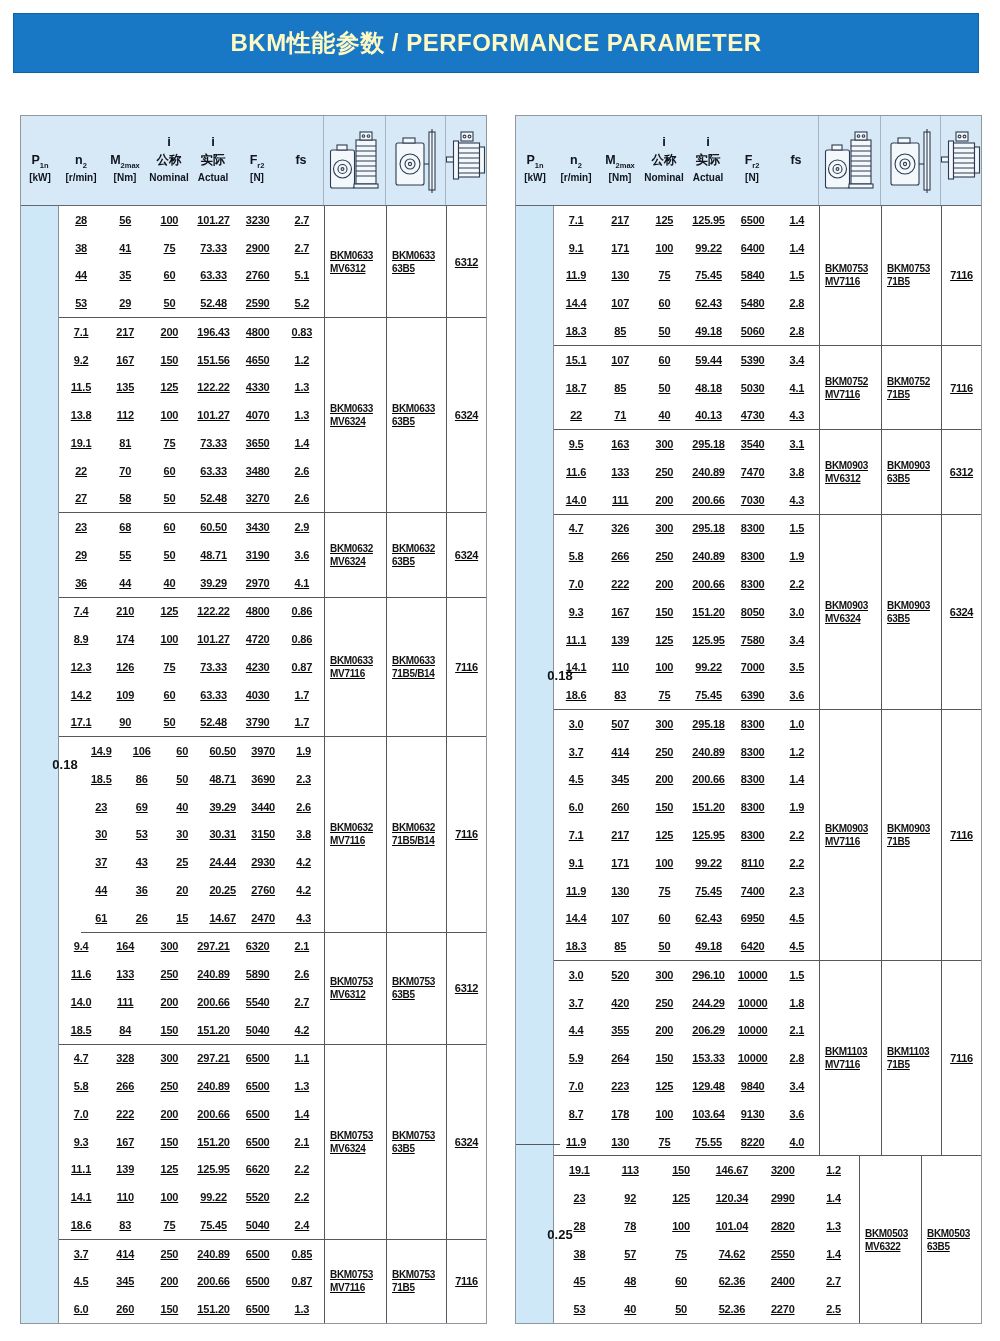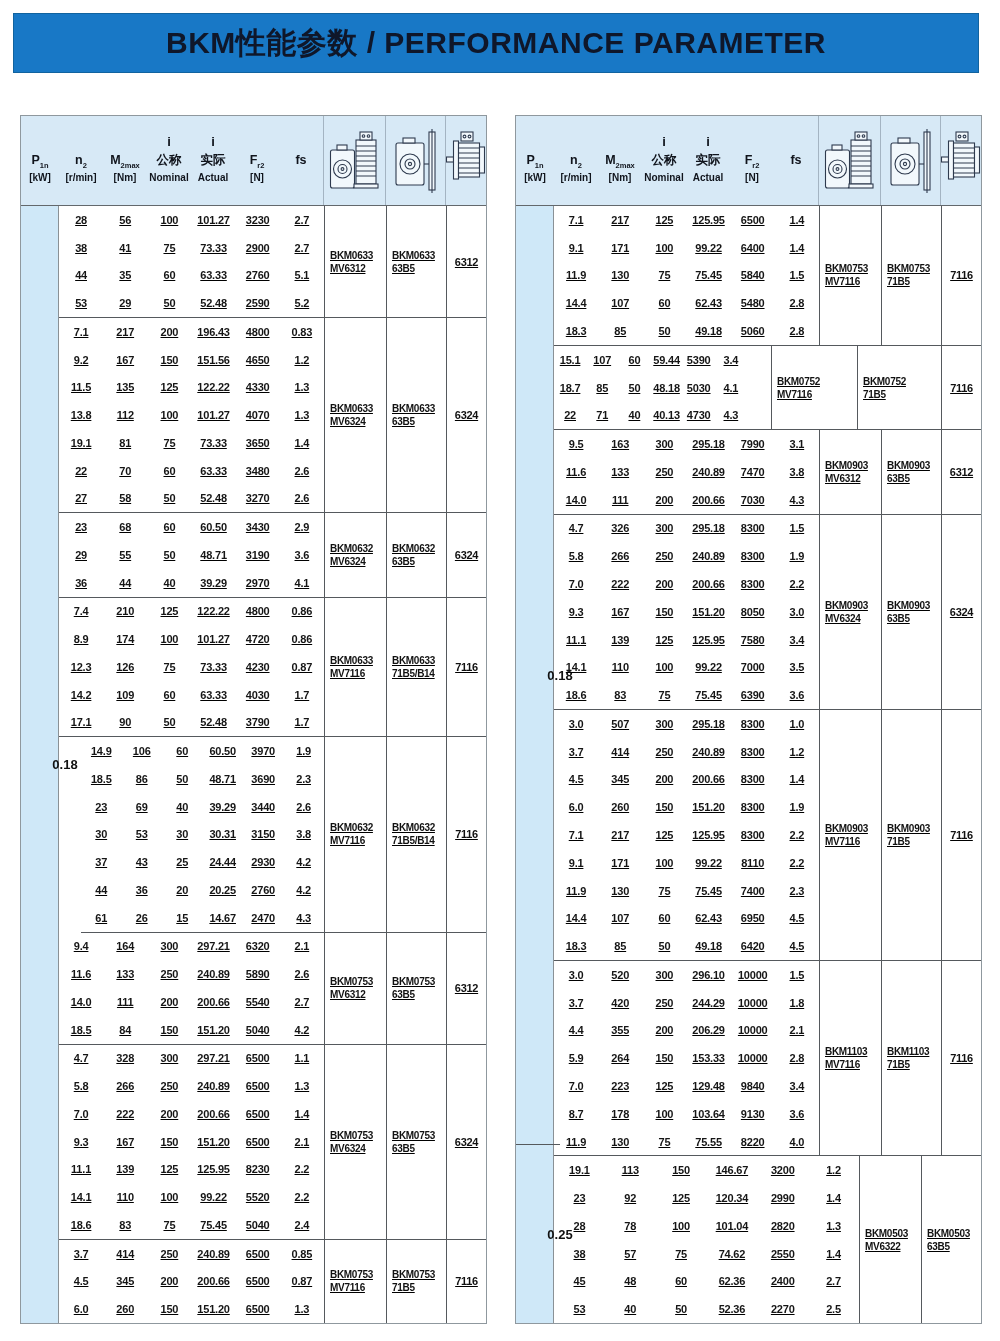--- a/index.html
+++ b/index.html
@@ -2,21 +2,21 @@
 <html><head>
 <meta charset="utf-8">
 <style>
   * { box-sizing: border-box; margin: 0; padding: 0; }
   html,body { width:1000px; height:1341px; background:#ffffff;
     font-family:"Liberation Sans", sans-serif; position:relative; }
 
   .banner { position:absolute; left:13px; top:13px; width:966px; height:60px;
     background:#1878c6; display:flex; align-items:center; justify-content:center;
     border:1px solid #11639f; }
-  .banner h1 { color:#0f172a; font-size:30px; font-weight:bold; letter-spacing:.5px; }
+  .banner h1 { color:#fef9c3; font-size:24px; font-weight:bold; letter-spacing:.5px; }
 
   .ptable { position:absolute; top:115px; width:467px; height:1209px;
     border:1px solid #8f989e; background:#ffffff; display:flex; flex-direction:column; }
   .ptable.left { left:20px; }
   .ptable.right { left:515px; }
 
   
   .thead { height:90px; flex:none; background:#d7e9f6; border-bottom:1px solid #63686c;
     display:flex; color:#10141c; }
   .hp { width:38px; }
@@ -513,21 +513,21 @@
               <div class="dcell">150</div>
               <div class="dcell">151.20</div>
               <div class="dcell">6500</div>
               <div class="dcell">2.1</div>
             </div>
             <div class="drow">
               <div class="dcell">11.1</div>
               <div class="dcell">139</div>
               <div class="dcell">125</div>
               <div class="dcell">125.95</div>
-              <div class="dcell">8230</div>
+              <div class="dcell">6620</div>
               <div class="dcell">2.2</div>
             </div>
             <div class="drow">
               <div class="dcell">14.1</div>
               <div class="dcell">110</div>
               <div class="dcell">100</div>
               <div class="dcell">99.22</div>
               <div class="dcell">5520</div>
               <div class="dcell">2.2</div>
             </div>
@@ -700,21 +700,21 @@
           <div class="mcell m1">
             <div>BKM0753</div>
             <div>MV7116</div>
           </div>
           <div class="mcell m2">
             <div>BKM0753</div>
             <div>71B5</div>
           </div>
           <div class="bcell">7116</div>
         </div>
-        <div class="group" style="flex-grow: 3; gap: 24px;">
+        <div class="group" style="flex-grow: 3;">
           <div class="dgrid">
             <div class="drow">
               <div class="dcell">15.1</div>
               <div class="dcell">107</div>
               <div class="dcell">60</div>
               <div class="dcell">59.44</div>
               <div class="dcell">5390</div>
               <div class="dcell">3.4</div>
             </div>
             <div class="drow">
@@ -744,21 +744,21 @@
           </div>
           <div class="bcell">7116</div>
         </div>
         <div class="group" style="flex-grow: 3;">
           <div class="dgrid">
             <div class="drow">
               <div class="dcell">9.5</div>
               <div class="dcell">163</div>
               <div class="dcell">300</div>
               <div class="dcell">295.18</div>
-              <div class="dcell">7990</div>
+              <div class="dcell">3540</div>
               <div class="dcell">3.1</div>
             </div>
             <div class="drow">
               <div class="dcell">11.6</div>
               <div class="dcell">133</div>
               <div class="dcell">250</div>
               <div class="dcell">240.89</div>
               <div class="dcell">7470</div>
               <div class="dcell">3.8</div>
             </div>

